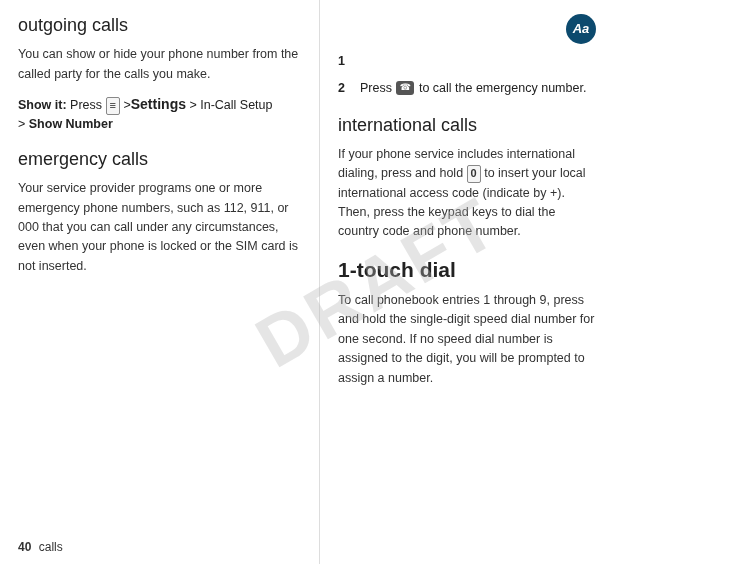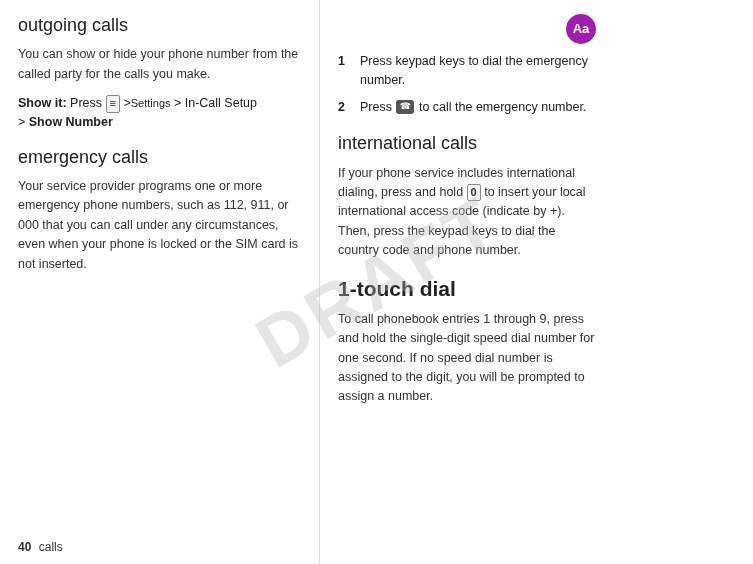--- a/index.html
+++ b/index.html
@@ -64,22 +64,22 @@
       border: 1px solid #888;
       border-radius: 2px;
       padding: 0px 3px;
       font-size: 11px;
       background: #f5f5f5;
       vertical-align: middle;
       line-height: 1.4;
     }
 
     .settings-text {
-      font-weight: normal;
-      font-size: 11px;
+      font-weight: bold;
+      font-size: 14px;
     }
 
     .in-call-setup-text {
       font-weight: normal;
       font-size: 12.5px;
     }
 
     .show-number-text {
       font-weight: bold;
       font-size: 12.5px;
@@ -172,28 +172,29 @@
       pointer-events: none;
       z-index: 10;
       font-family: Arial, sans-serif;
     }
 
     .icon-aa {
       display: inline-block;
       width: 30px;
       height: 30px;
       border-radius: 50%;
-      background: #a21caf;
+      background: #0c4a6e;
       color: white;
       font-size: 13px;
       font-weight: bold;
       text-align: center;
       line-height: 30px;
       float: right;
       margin-left: 8px;
+      font-style: italic;
     }
   </style>
 </head>
 <body>
 
 <div class="page-container">
 
   <div class="left-column">
 
     <div>
@@ -222,21 +223,20 @@
 
   <div class="right-column">
 
     <div style="float:right; margin-bottom:8px;">
       <div class="icon-aa">Aa</div>
     </div>
 
     <ol class="step-list" style="margin-top:6px; clear:both;">
       <li class="step-item">
         <span class="step-number">1</span>
-        <span>Press keypad keys to dial the emergency number.</span>
       </li>
       <li class="step-item">
         <span class="step-number">2</span>
         <span>Press <span class="call-key"></span> to call the emergency number.</span>
       </li>
     </ol>
 
     <div class="section-divider" style="margin-top:16px;">
       <div class="section-title">international calls</div>
       <p class="body-text">If your phone service includes international dialing, press and hold <span class="zero-key">0</span> to insert your local international access code (indicate by +). Then, press the keypad keys to dial the country code and phone number.</p>

